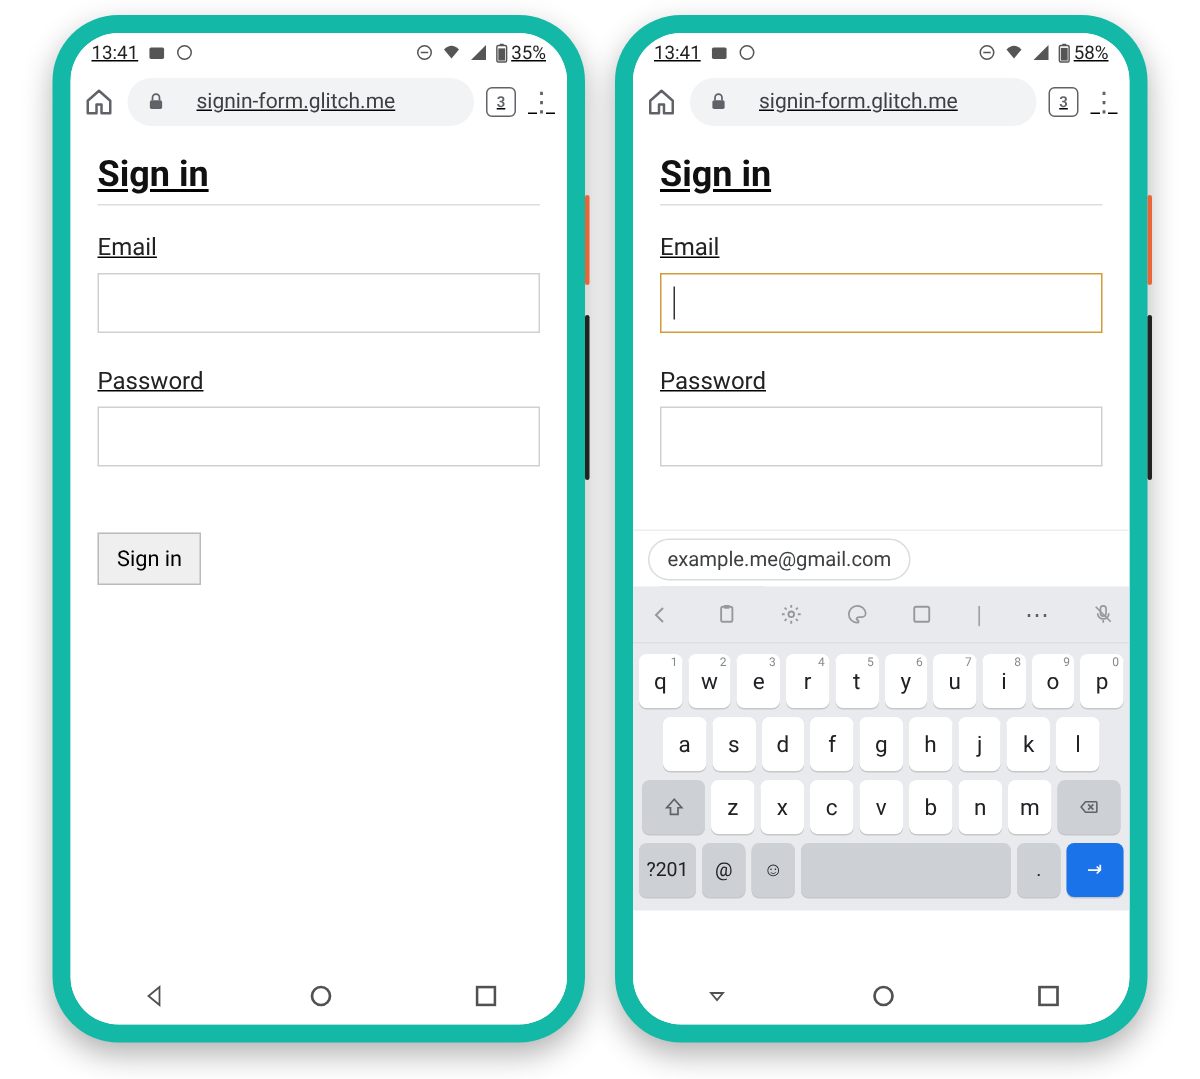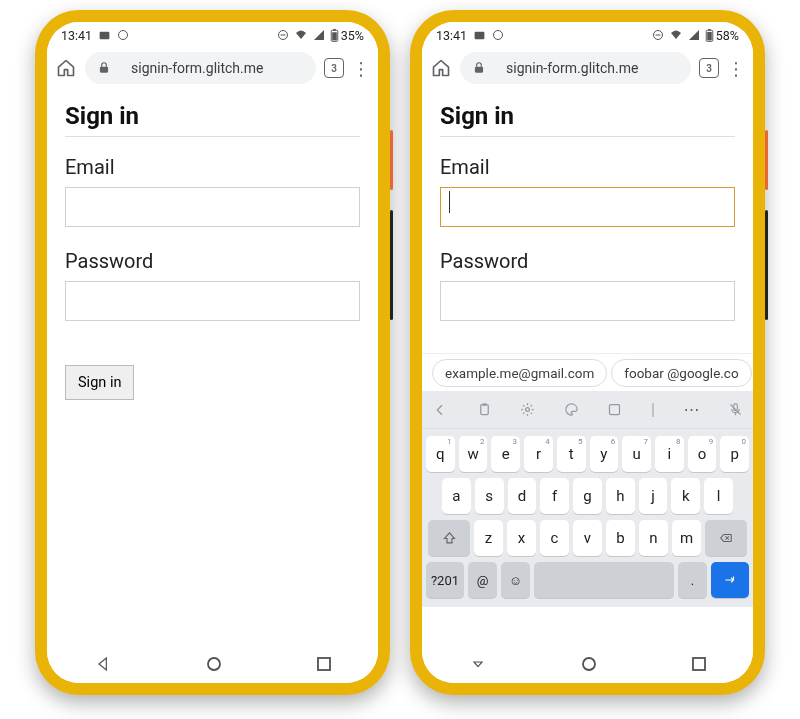--- a/index.html
+++ b/index.html
@@ -1,37 +1,37 @@
 <!DOCTYPE html>
 <html><head>
 <meta charset="utf-8">
 <style>
   * { box-sizing: border-box; margin: 0; padding: 0; }
   body { font-family: -apple-system, Roboto, Arial, sans-serif; background: #fff; width: 800px; height: 719px; position: relative; }
   .stage { display: flex; gap: 20px; padding: 10px 20px; justify-content: center; }
-  .phone { width: 355px; height: 685px; background: #eab308; border-radius: 44px; padding: 12px; position: relative; box-shadow: 0 8px 20px rgba(0,0,0,.3); }
+  .phone { width: 355px; height: 685px; background: #14b8a6; border-radius: 44px; padding: 12px; position: relative; box-shadow: 0 8px 20px rgba(0,0,0,.3); text-decoration: underline; }
   .phone::after { content:''; position:absolute; right:-3px; top:120px; width:3px; height:60px; background:#e8673a; border-radius:2px; }
   .phone::before { content:''; position:absolute; right:-3px; top:200px; width:3px; height:110px; background:#222; border-radius:2px; }
   .notch { position:absolute; top:10px; left:50%; transform:translateX(-50%); width:70px; height:12px; display:flex; align-items:center; justify-content:center; gap:8px;}
   .notch .dot{ width:8px; height:8px; border-radius:50%; background:#2a2a2a;}
   .notch .slot{ width:36px; height:5px; border-radius:3px; background:#2a2a2a;}
   .screen { background:#fff; width:100%; height:100%; border-radius:32px; overflow:hidden; display:flex; flex-direction:column; position:relative; }
   .statusbar { height:26px; display:flex; align-items:center; justify-content:space-between; padding:0 14px; font-size:12.5px; color:#222; background:#fff; }
   .sb-left{display:flex; align-items:center; gap:6px;}
   .sb-right{display:flex; align-items:center; gap:5px;}
   .sb-ic{display:inline-flex;}
   .omnibox { display:flex; align-items:center; padding:4px 8px; gap:8px; background:#fff; }
   .home-ic{width:22px;height:22px;display:flex;align-items:center;justify-content:center;}
   .urlpill{ flex:1; background:#f1f3f4; border-radius:20px; height:32px; display:flex; align-items:center; padding:0 12px; gap:20px; color:#3c4043; font-size:14px; overflow:hidden;}
   .tabbox{width:20px;height:20px;border:1.8px solid #5f6368;border-radius:4px;display:flex;align-items:center;justify-content:center;font-size:10px;font-weight:600;color:#5f6368;}
   .menu-ic{width:18px;display:flex;align-items:center;justify-content:center;color:#5f6368;font-size:18px;}
   .content{ flex:1; overflow:hidden; padding:14px 18px; background:#fff; position:relative;}
   h1{ font-size:24px; font-weight:700; margin-bottom:6px; color:#111;}
   .hr{ border:none; border-top:1px solid #ddd; margin-bottom:18px;}
-  .lbl{ font-size:20px; color:#222; margin-bottom:8px;}
+  .lbl{ font-size:16px; color:#222; margin-bottom:8px;}
   .inp{ width:100%; height:40px; border:1px solid #d0d0d0; padding:0 8px; font-size:15px; background:#fff;}
   .inp.focused{ border:1.5px solid #d39a3a; outline:none;}
   .cursor{ position:absolute; width:1.2px; height:22px; background:#333; animation:bl 1s steps(1) infinite; }
   @keyframes bl{50%{opacity:0}}
   .field{ margin-bottom:22px; position:relative;}
   .btn{ margin-top:22px; padding:8px 12px; background:#efefef; border:1px solid #bbb; font-size:14.5px; font-family:inherit; cursor:pointer;}
   .navbar{ height:38px; background:#fff; display:flex; align-items:center; justify-content:space-around; border-top:0;}
   .nav-ic{opacity:.85;}
   
   .suggests{ position:absolute; left:0; right:0; bottom:254px; background:#fff; height:38px; display:flex; align-items:center; gap:4px; padding:0 10px; border-top:1px solid #eee;}
@@ -231,21 +231,20 @@
         </div>
         <div class="field">
           <div class="lbl">Password</div>
           <input type="password" class="inp" value="" style="">
         </div>
         <button class="btn">Sign in</button>
 
         
         <div class="suggests">
           <span class="chip">example.me@gmail.com</span>
-          <span class="chip">foobar @google.co</span>
         </div>
 
         
         <div class="kb">
           <div class="kb-tools">
             <span class="tl">
                 <svg width="16" height="16" viewBox="0 0 24 24">
                   <path d="M15 5 L8 12 L15 19" fill="none" stroke="#5f6368" stroke-width="2"></path>
                 </svg>
               </span>

